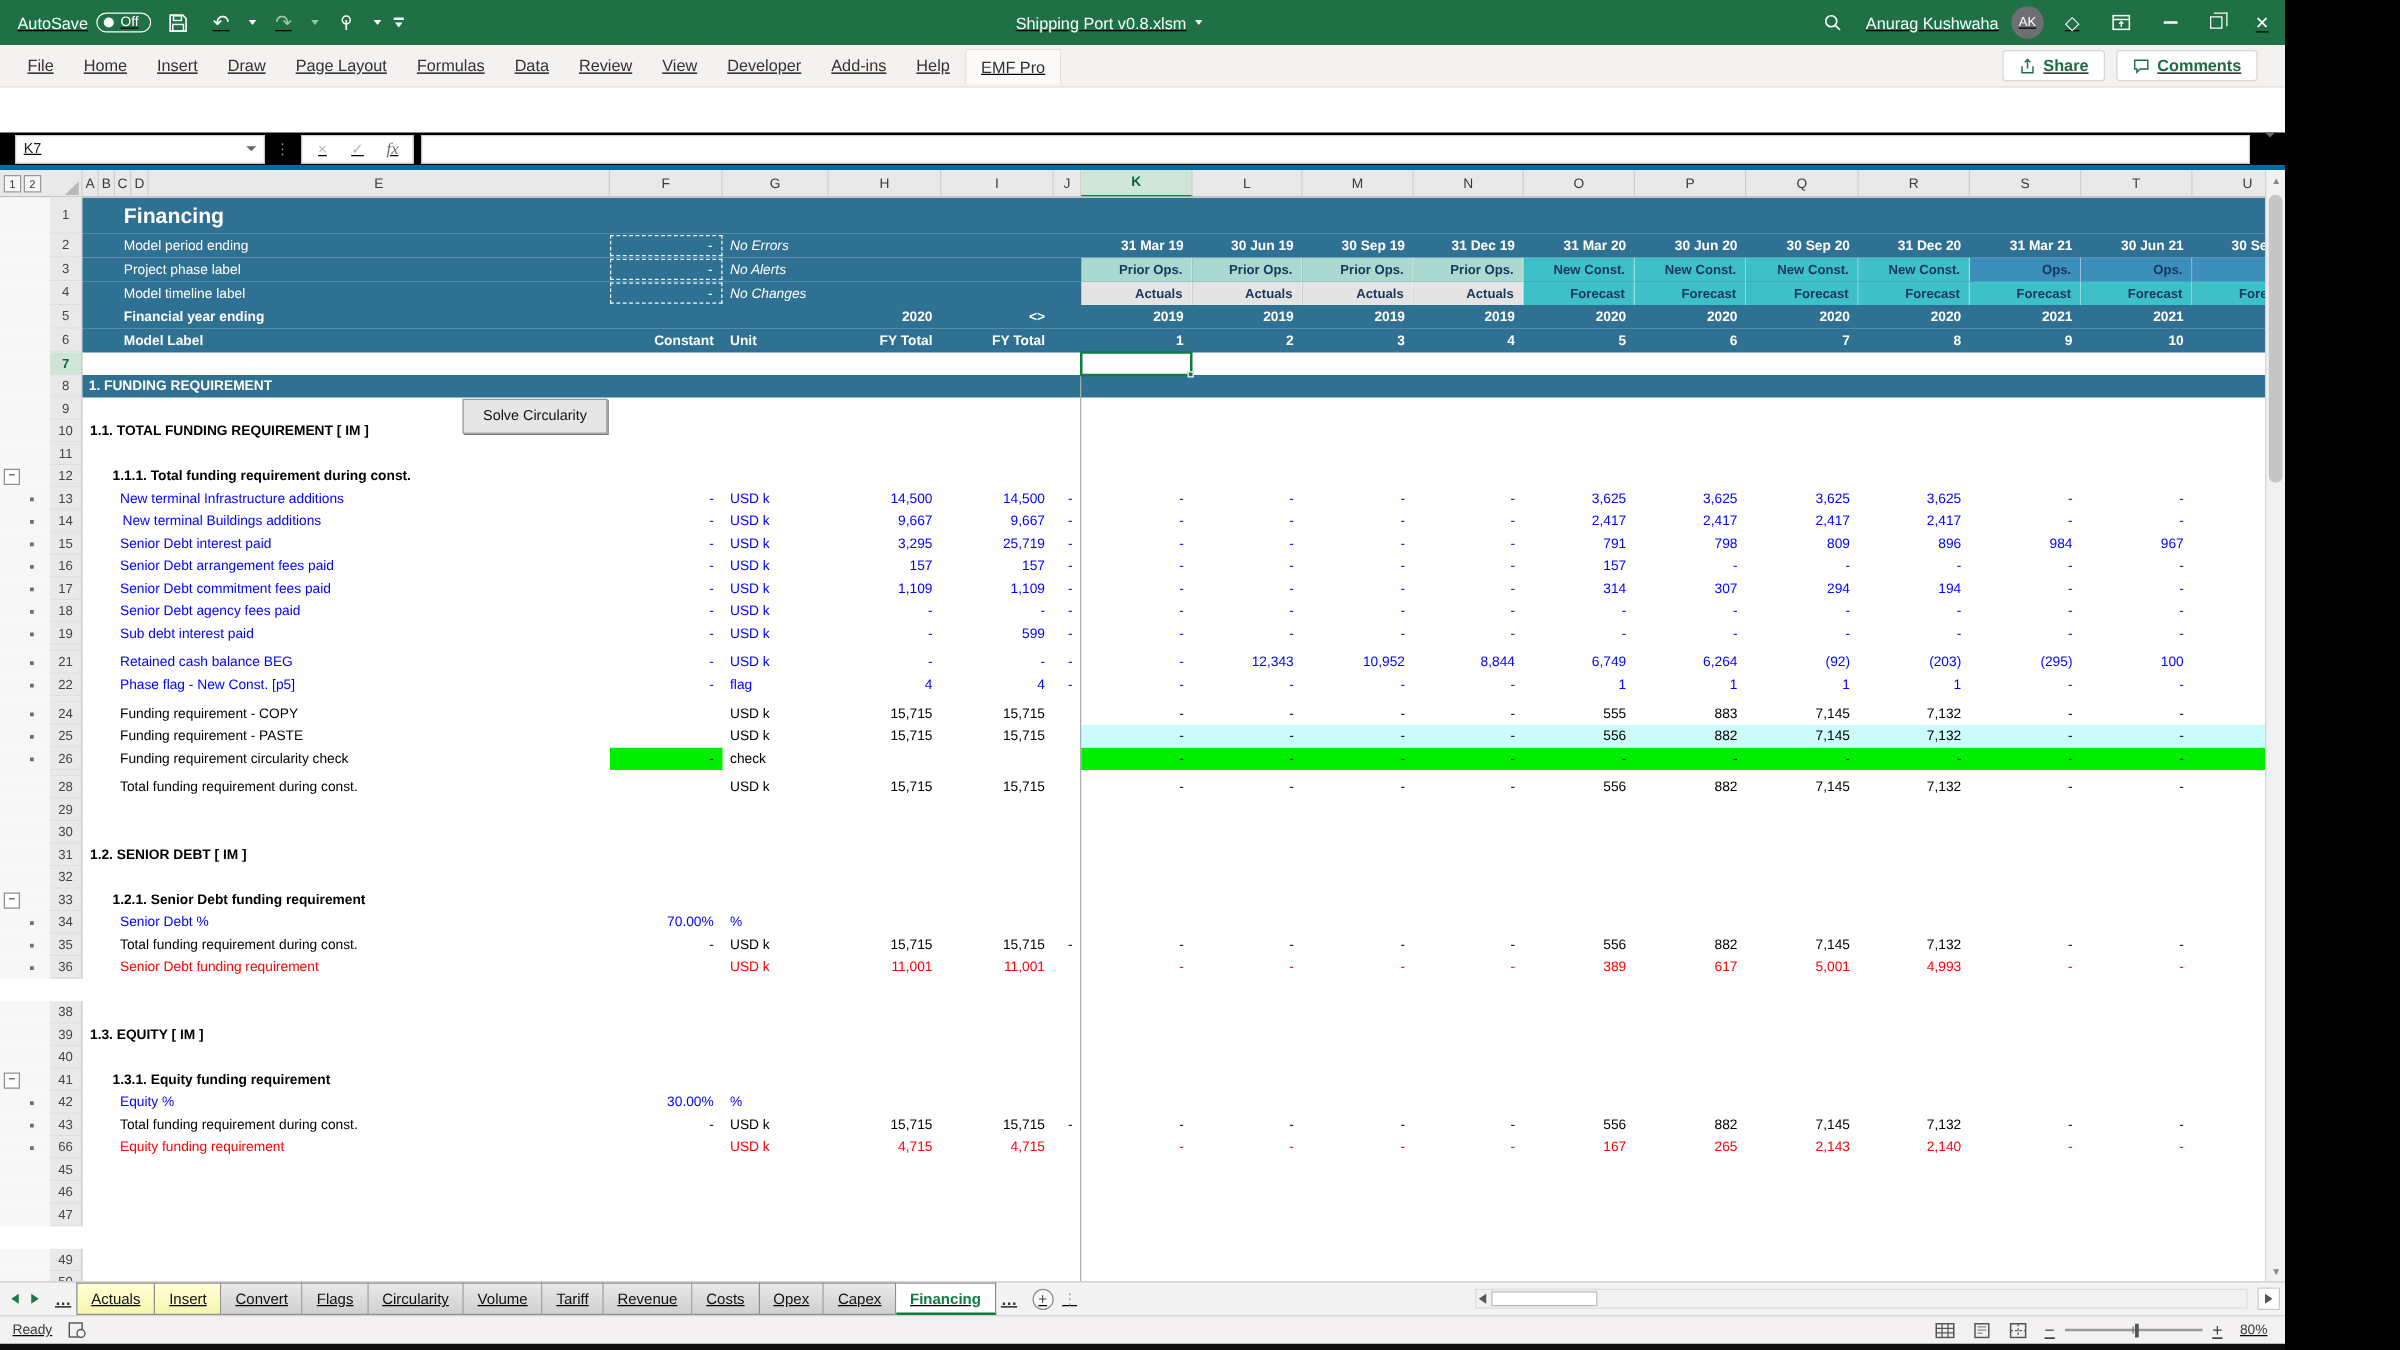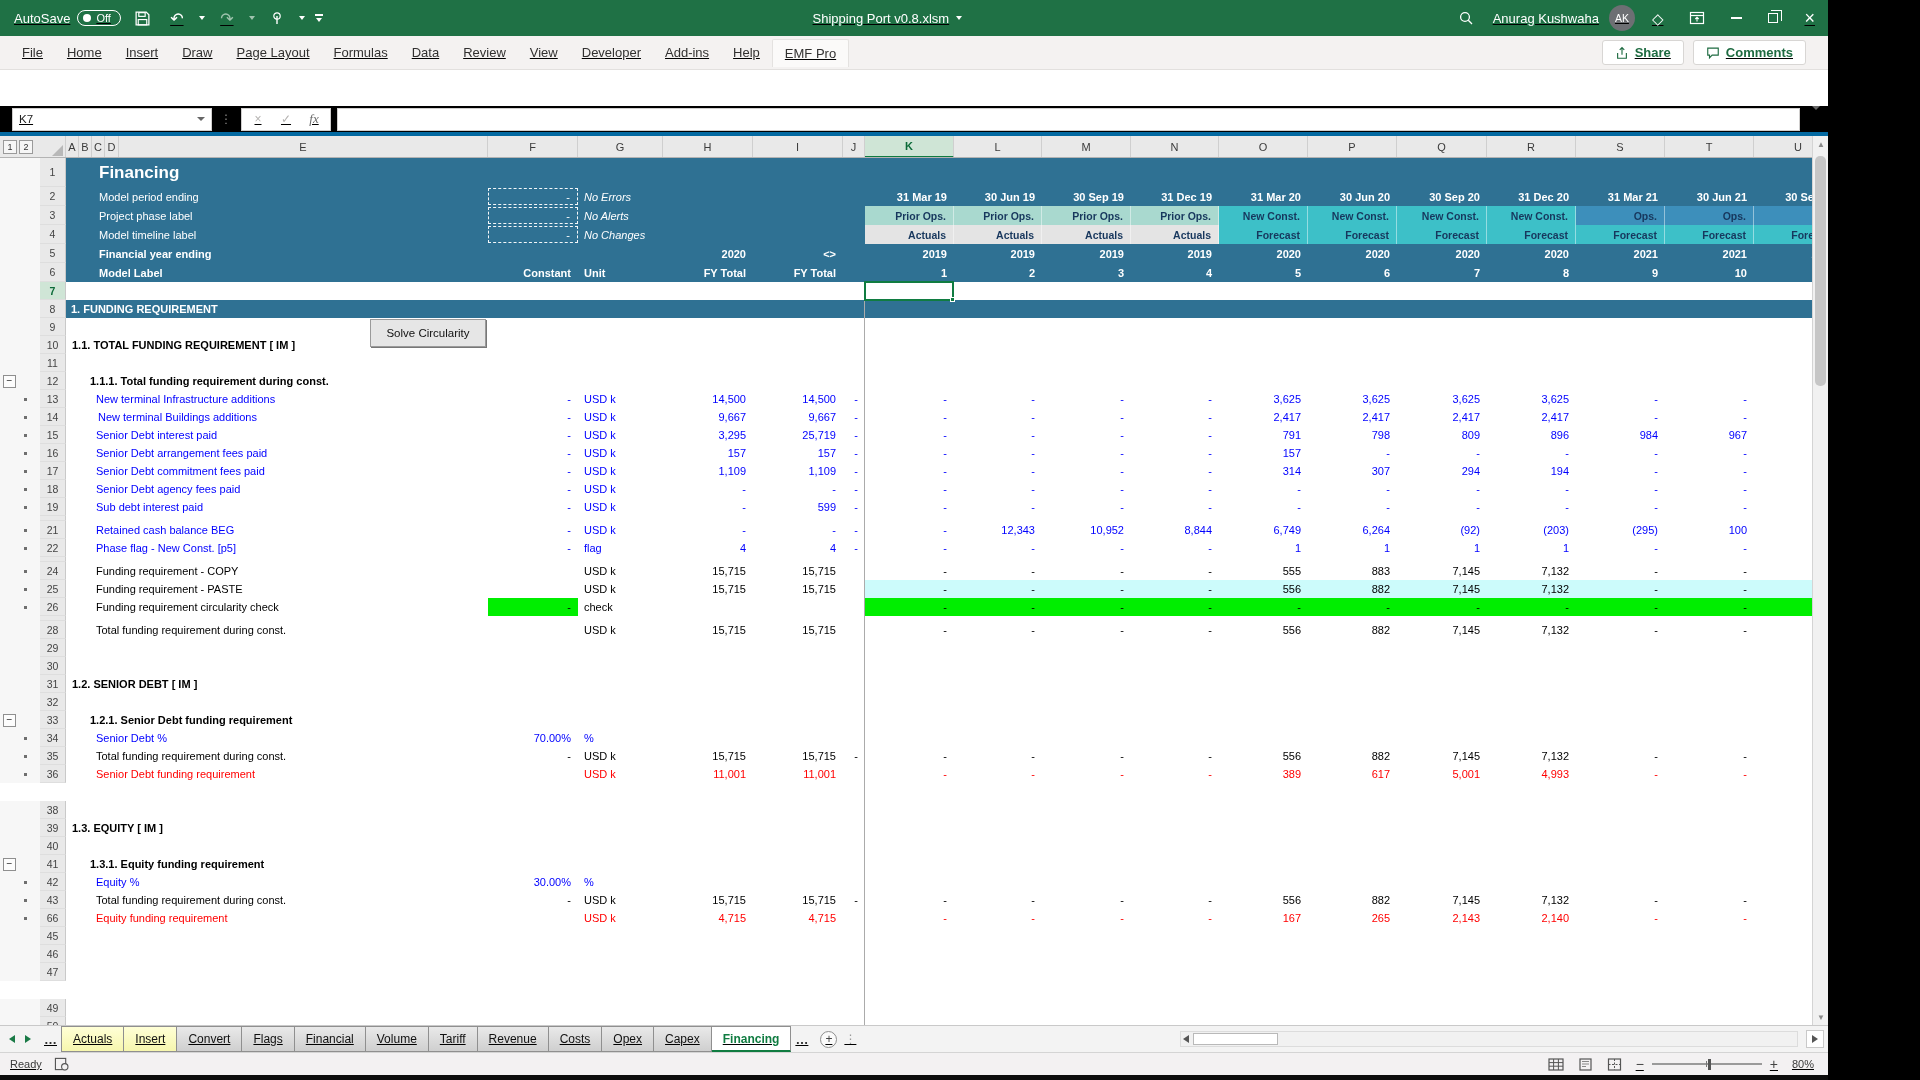--- a/index.html
+++ b/index.html
@@ -973,21 +973,21 @@
     <div class="tnav">
       <span class="tri-l"></span>
       <span class="tri-r"></span>
     </div>
     <span class="tdots">…</span>
     <div class="stabs" id="stabs">
         <div class="stab yellow">Actuals</div>
         <div class="stab yellow">Insert</div>
         <div class="stab ">Convert</div>
         <div class="stab ">Flags</div>
-        <div class="stab ">Financial</div>
+        <div class="stab ">Circularity</div>
         <div class="stab ">Volume</div>
         <div class="stab ">Tariff</div>
         <div class="stab ">Revenue</div>
         <div class="stab ">Costs</div>
         <div class="stab ">Opex</div>
         <div class="stab ">Capex</div>
         <div class="stab active">Financing</div>
       </div>
     <span class="tdots">…</span>
     <span class="addsheet">+</span>

